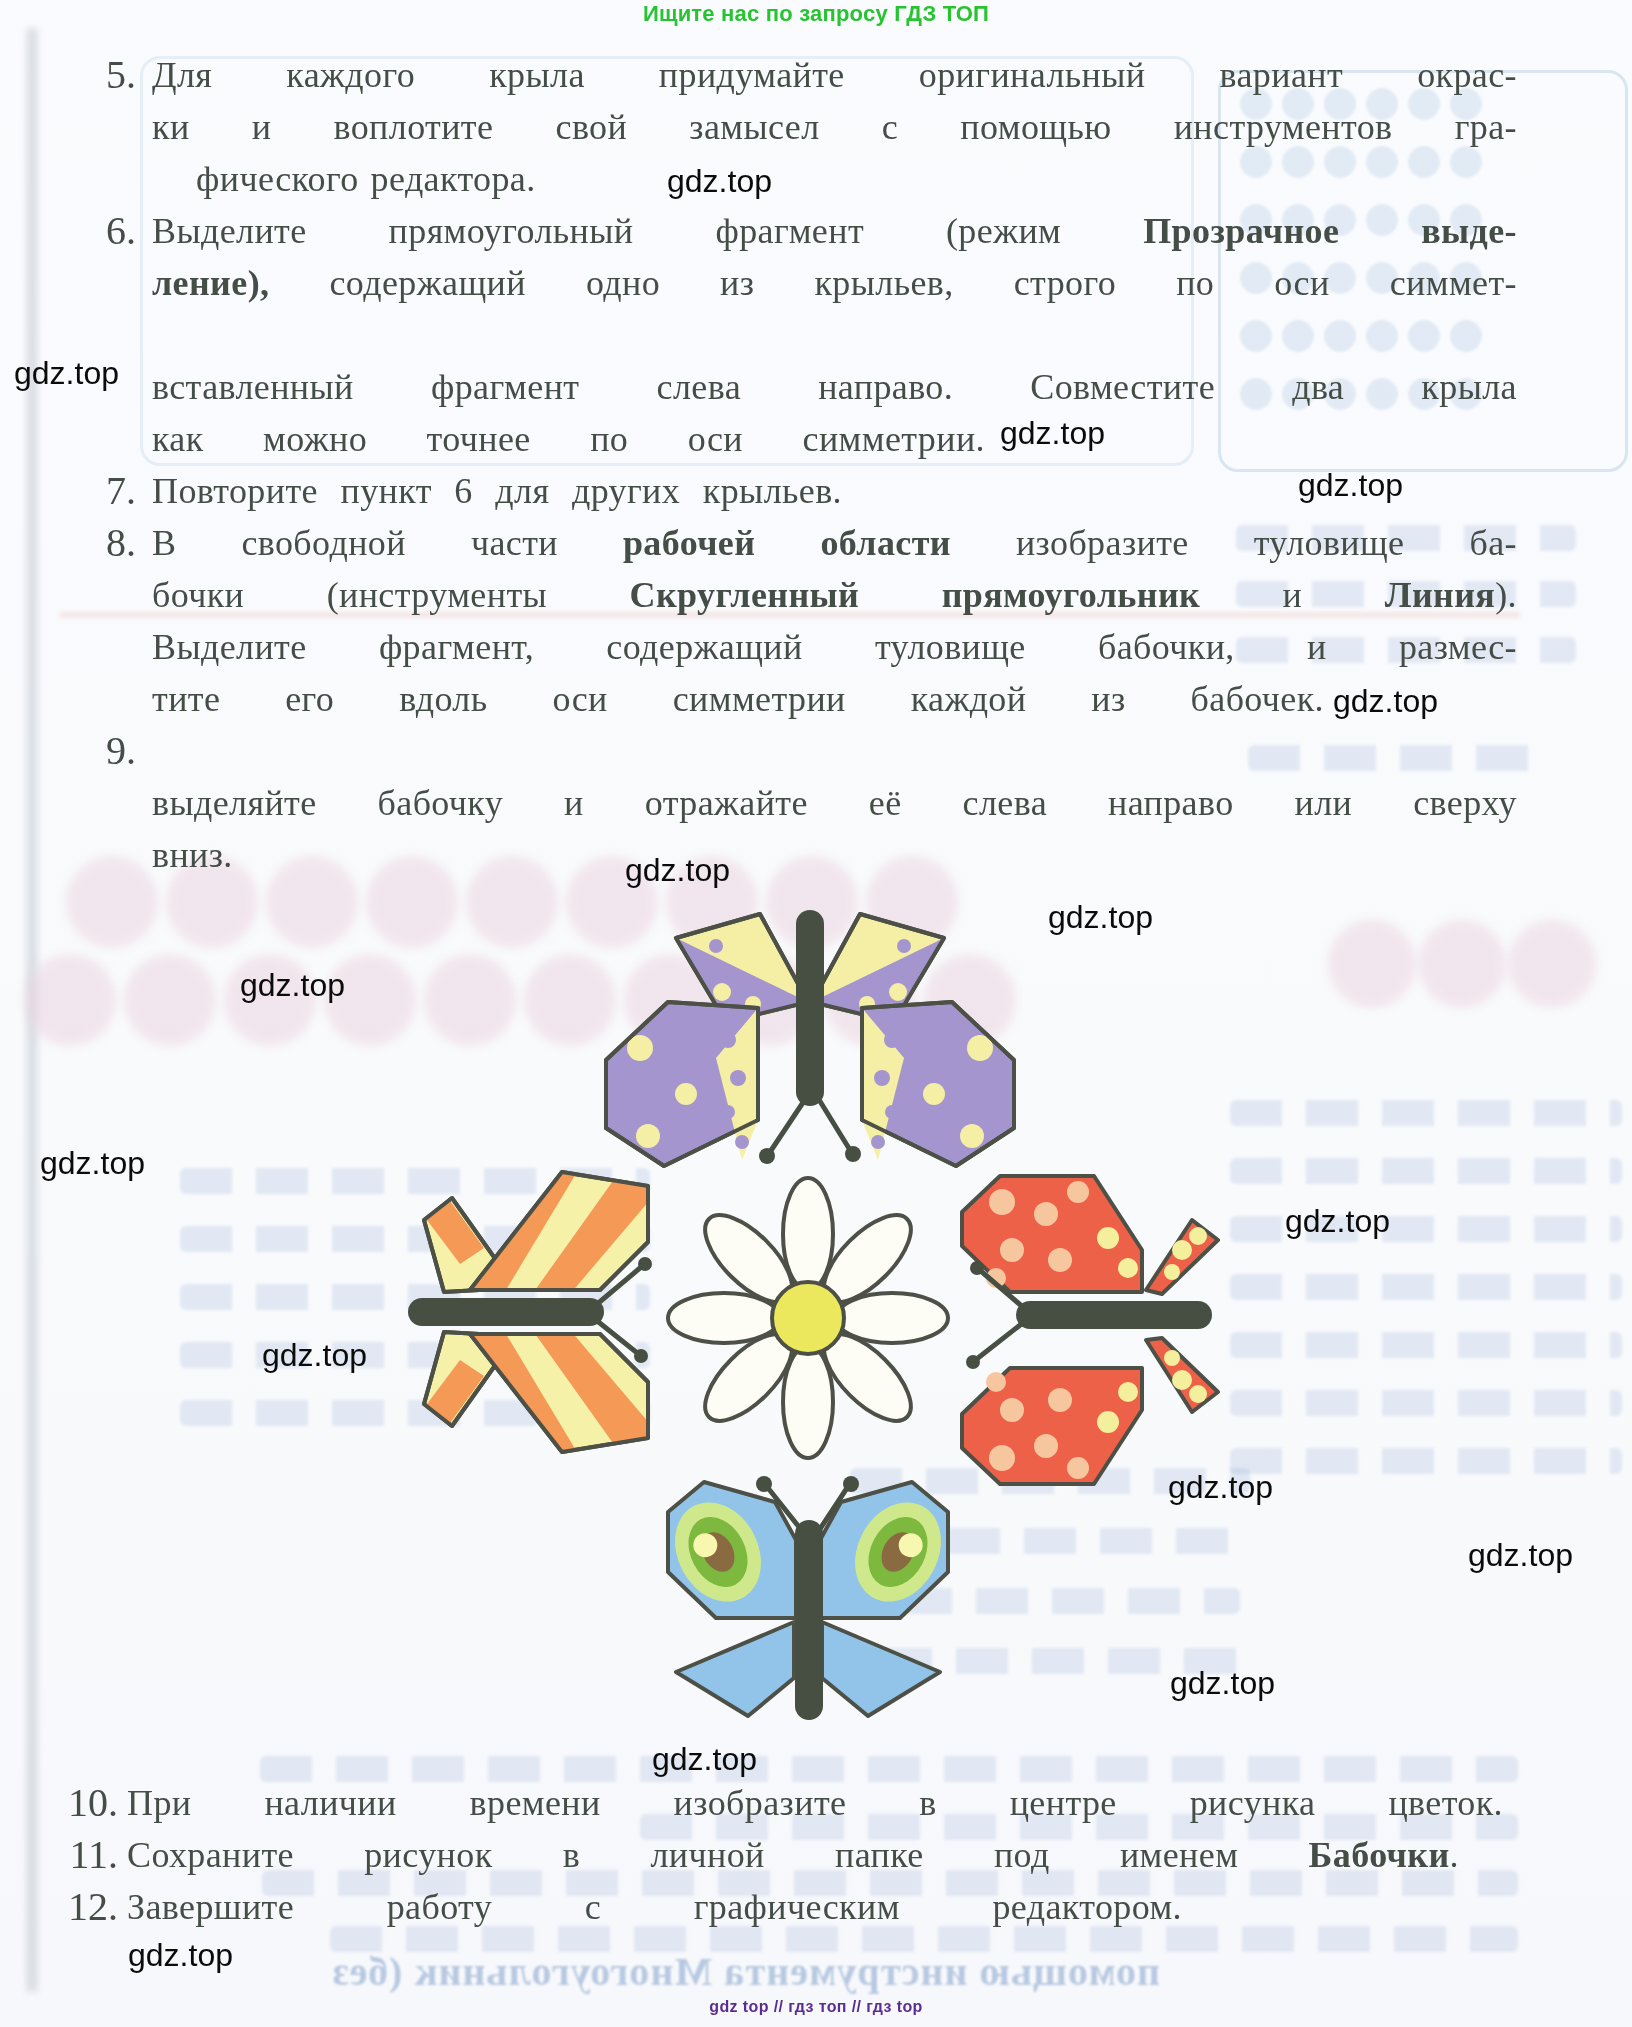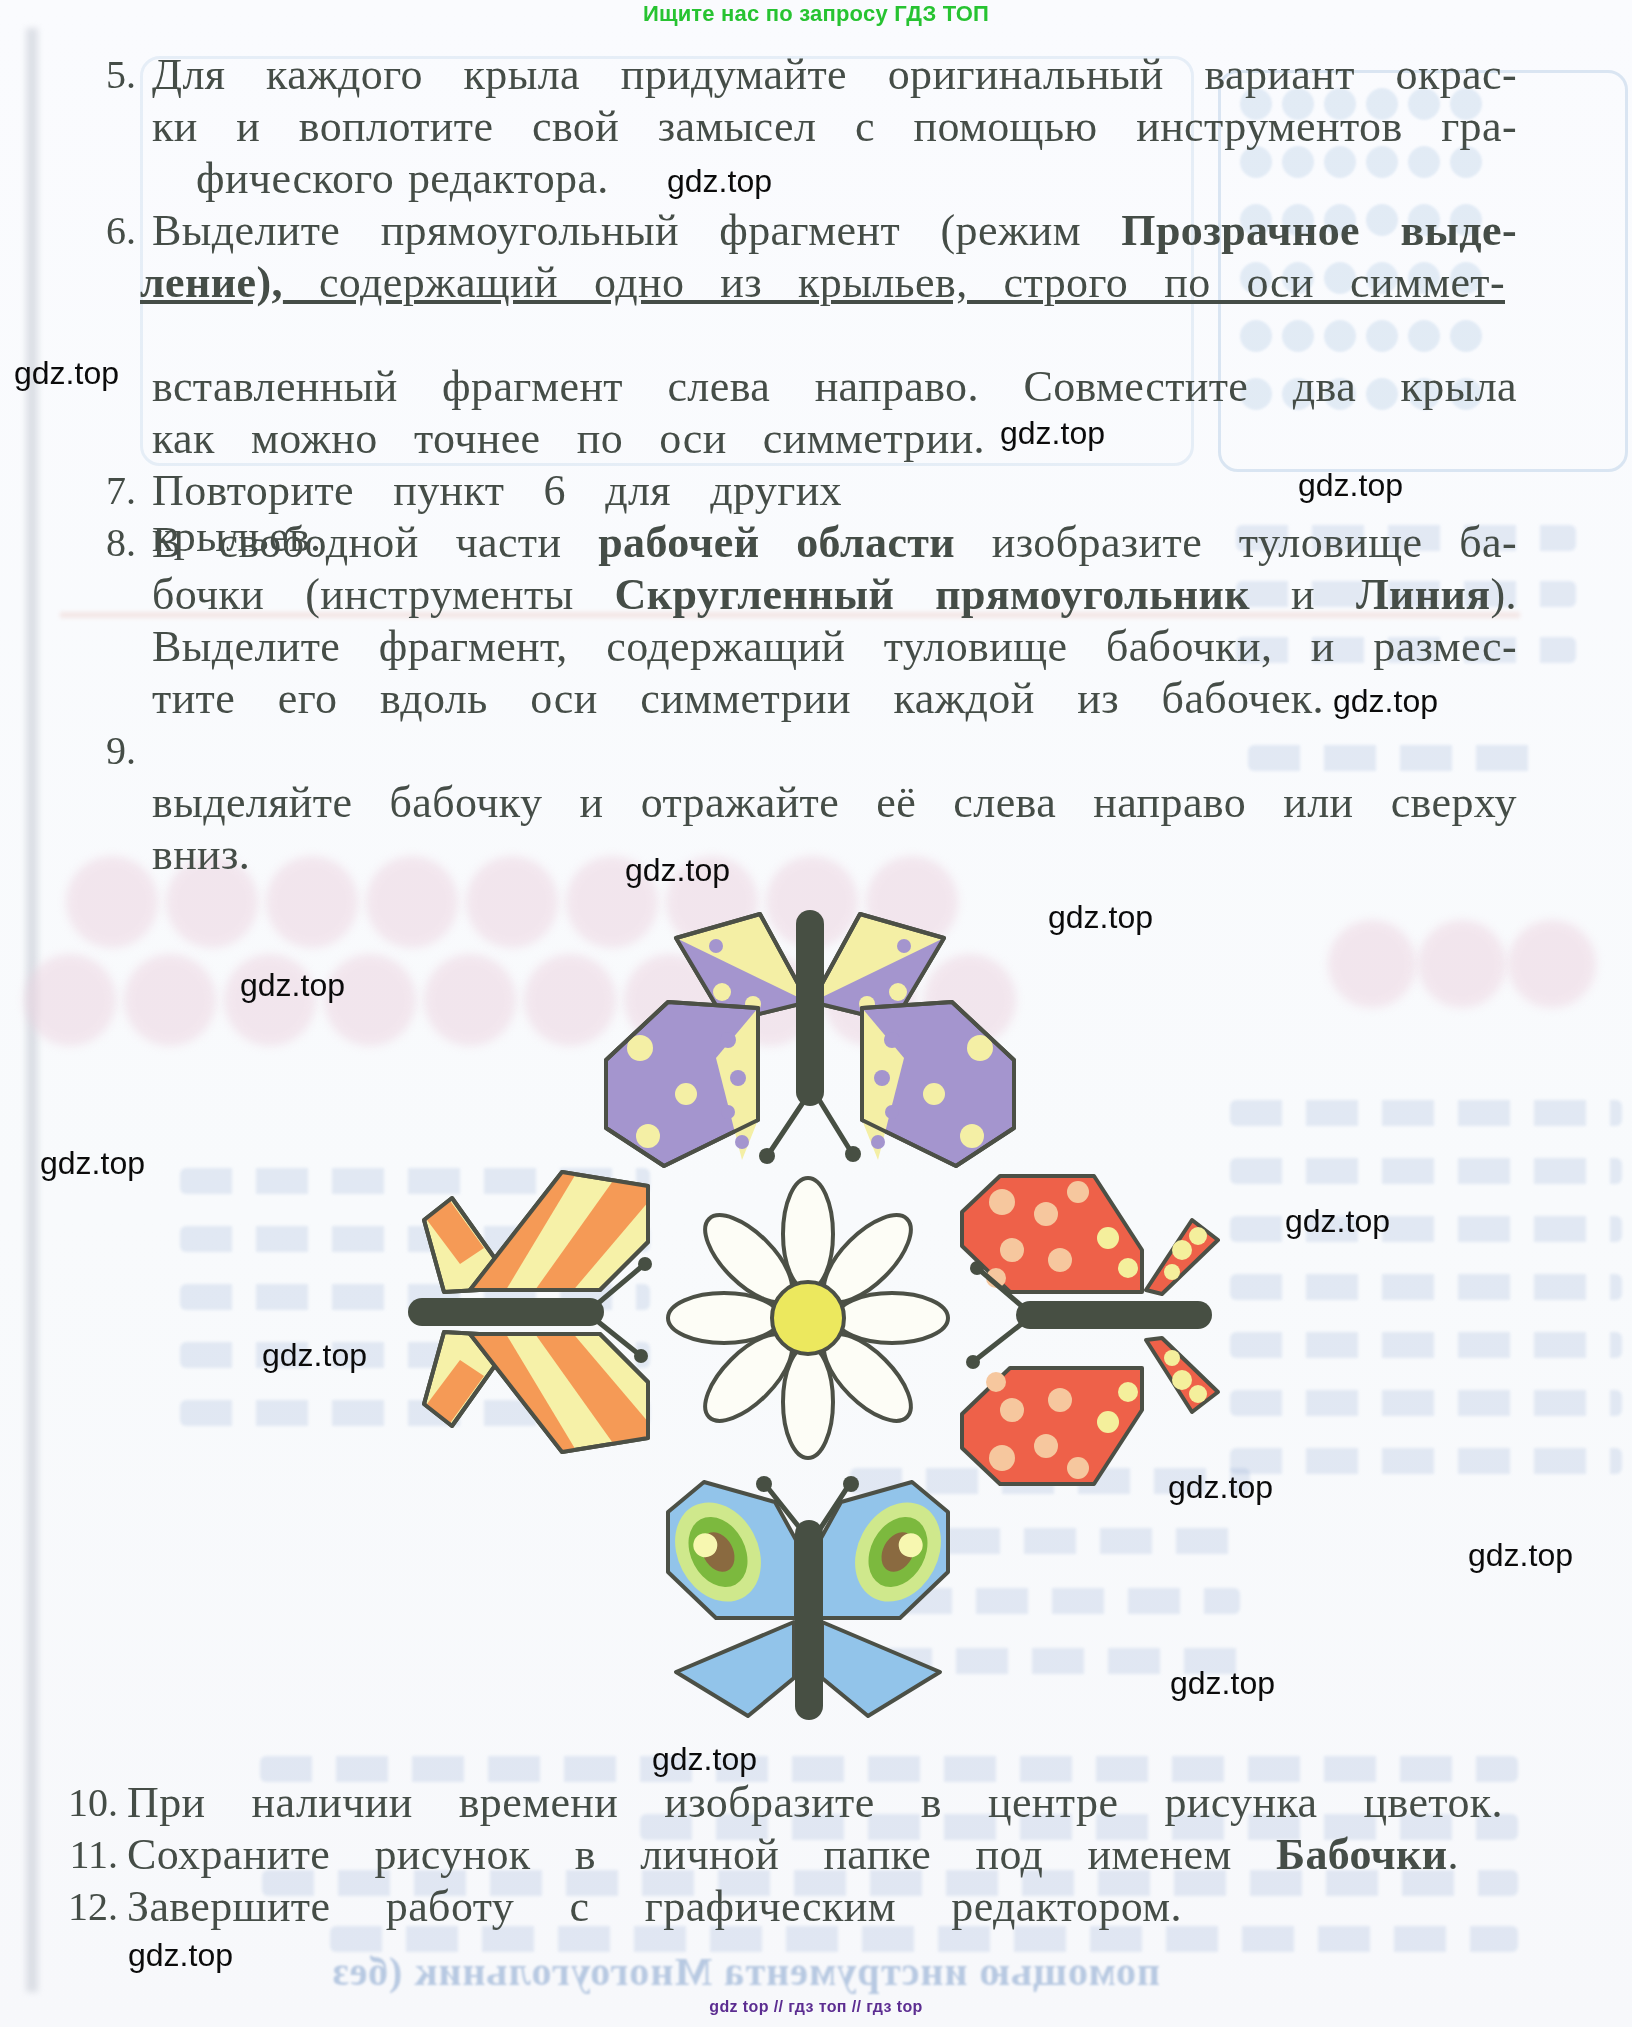--- a/index.html
+++ b/index.html
@@ -10,21 +10,21 @@
   }
   .layer{position:absolute;left:0;top:0;width:100%;height:100%;}
   #decor-layer{z-index:1;}
   #figure-layer{z-index:2;}
   #text-layer{z-index:3;}
   #wm-layer{z-index:4;}
   #chrome-layer{z-index:5;pointer-events:none;}
 
   
   .tline{
-    position:absolute; font-size:44px; line-height:46px; color:#454d47;
+    position:absolute; font-size:36px; line-height:46px; color:#454d47;
     letter-spacing:.4px; word-spacing:2.5px;
   }
   .tline.just{text-align:justify; text-align-last:justify;}
   .tline.plain{white-space:nowrap;}
   .tline b{font-weight:bold;}
   .lnum{
     position:absolute; font-size:40px; line-height:46px; color:#454d47;
     text-align:right;
   }
 
@@ -344,21 +344,21 @@
     </svg>
   </div>
 
   <div id="text-layer" class="layer">
       <div class="lnum" style="left: 40px; top: 52px; width: 96px;">5.</div>
       <div class="tline just" style="left: 152px; top: 52px; width: 1365px;"><span>Для каждого крыла придумайте оригинальный вариант окрас-</span></div>
       <div class="tline just" style="left: 152px; top: 104px; width: 1365px;"><span>ки и воплотите свой замысел с помощью инструментов гра-</span></div>
       <div class="tline plain" style="left: 152px; top: 156px; margin-left: 44px;"><span>фического редактора.</span></div>
       <div class="lnum" style="left: 40px; top: 208px; width: 96px;">6.</div>
       <div class="tline just" style="left: 152px; top: 208px; width: 1365px;"><span>Выделите прямоугольный фрагмент (режим </span><b>Прозрачное выде-</b></div>
-      <div class="tline just" style="left: 140px; top: 260px; width: 1365px; text-decoration: underline;"><b>ление),</b><span> содержащий одно из крыльев, строго по оси симмет-</span></div>
+      <div class="tline just" style="left: 152px; top: 260px; width: 1365px;"><b>ление),</b><span> содержащий одно из крыльев, строго по оси симмет-</span></div>
       <div class="tline just" style="left: 152px; top: 364px; width: 1365px;"><span>вставленный фрагмент слева направо. Совместите два крыла</span></div>
       <div class="tline just" style="left: 152px; top: 416px; width: 833px;"><span>как можно точнее по оси симметрии.</span></div>
       <div class="lnum" style="left: 40px; top: 468px; width: 96px;">7.</div>
       <div class="tline just" style="left: 152px; top: 468px; width: 690px;"><span>Повторите пункт 6 для других крыльев.</span></div>
       <div class="lnum" style="left: 40px; top: 520px; width: 96px;">8.</div>
       <div class="tline just" style="left: 152px; top: 520px; width: 1365px;"><span>В свободной части </span><b>рабочей области</b><span> изобразите туловище ба-</span></div>
       <div class="tline just" style="left: 152px; top: 572px; width: 1365px;"><span>бочки (инструменты </span><b>Скругленный прямоугольник</b><span> и </span><b>Линия</b><span>).</span></div>
       <div class="tline just" style="left: 152px; top: 624px; width: 1365px;"><span>Выделите фрагмент, содержащий туловище бабочки, и размес-</span></div>
       <div class="tline just" style="left: 152px; top: 676px; width: 1172px;"><span>тите его вдоль оси симметрии каждой из бабочек.</span></div>
       <div class="lnum" style="left: 40px; top: 728px; width: 96px;">9.</div>

